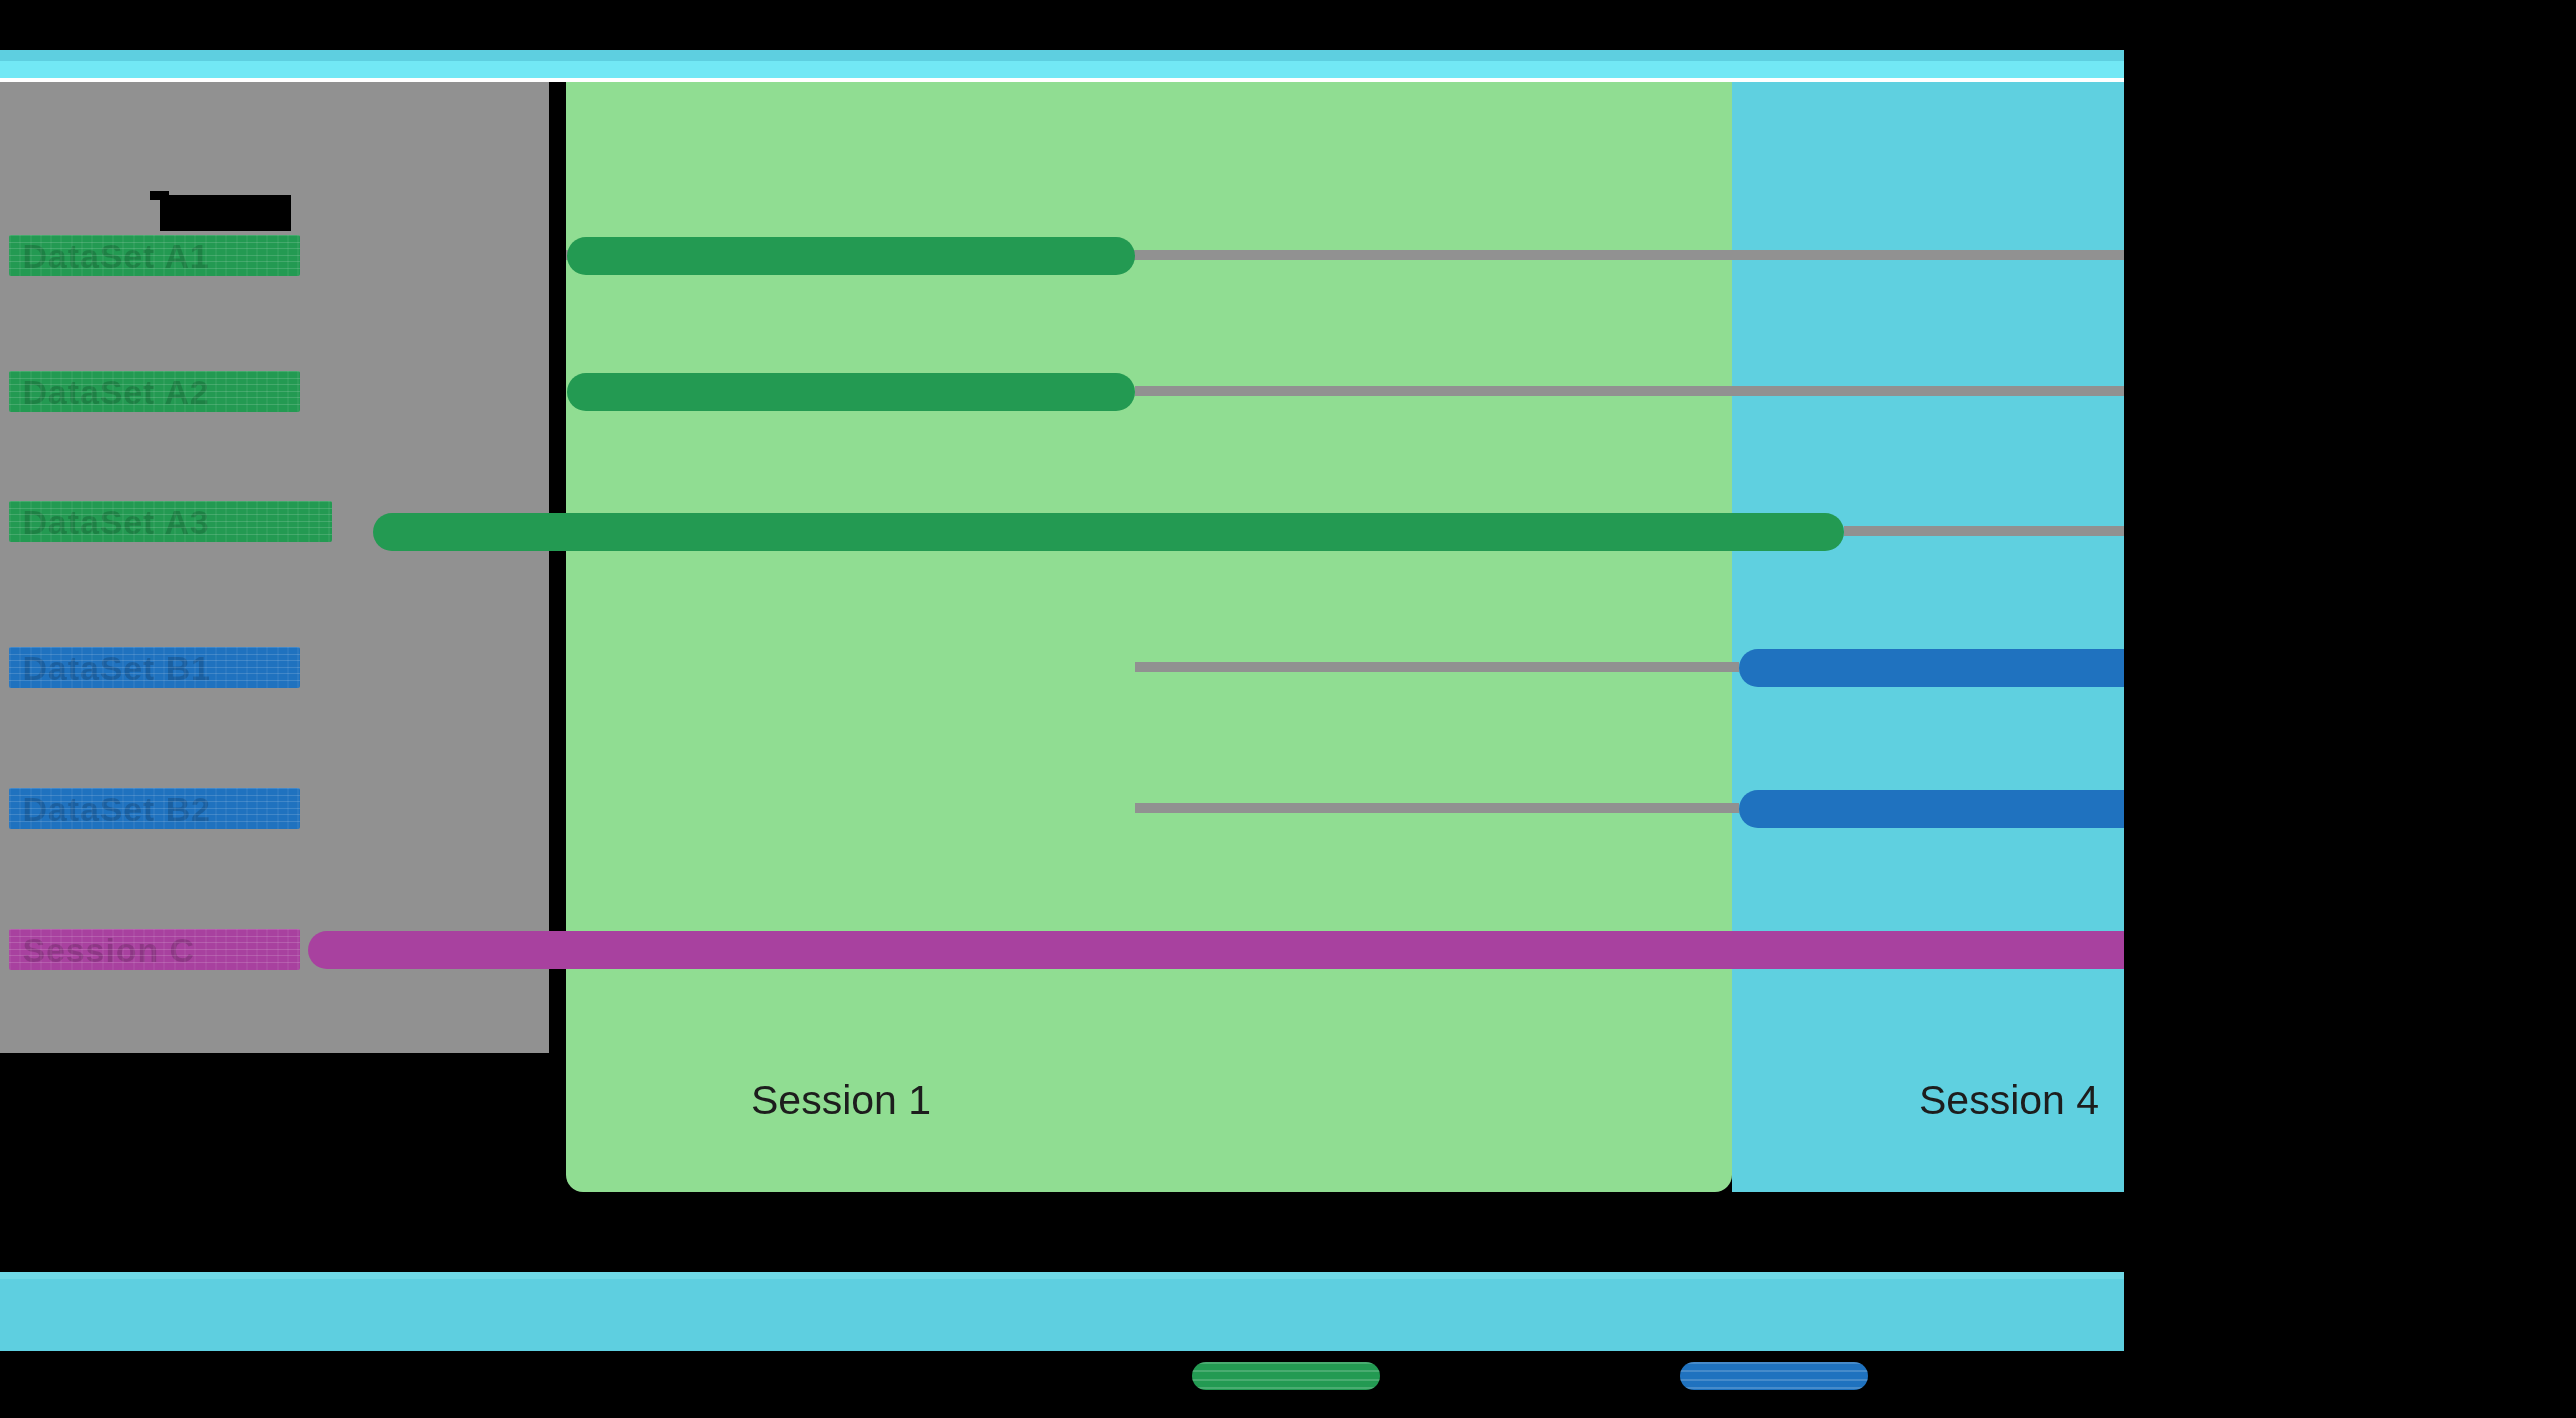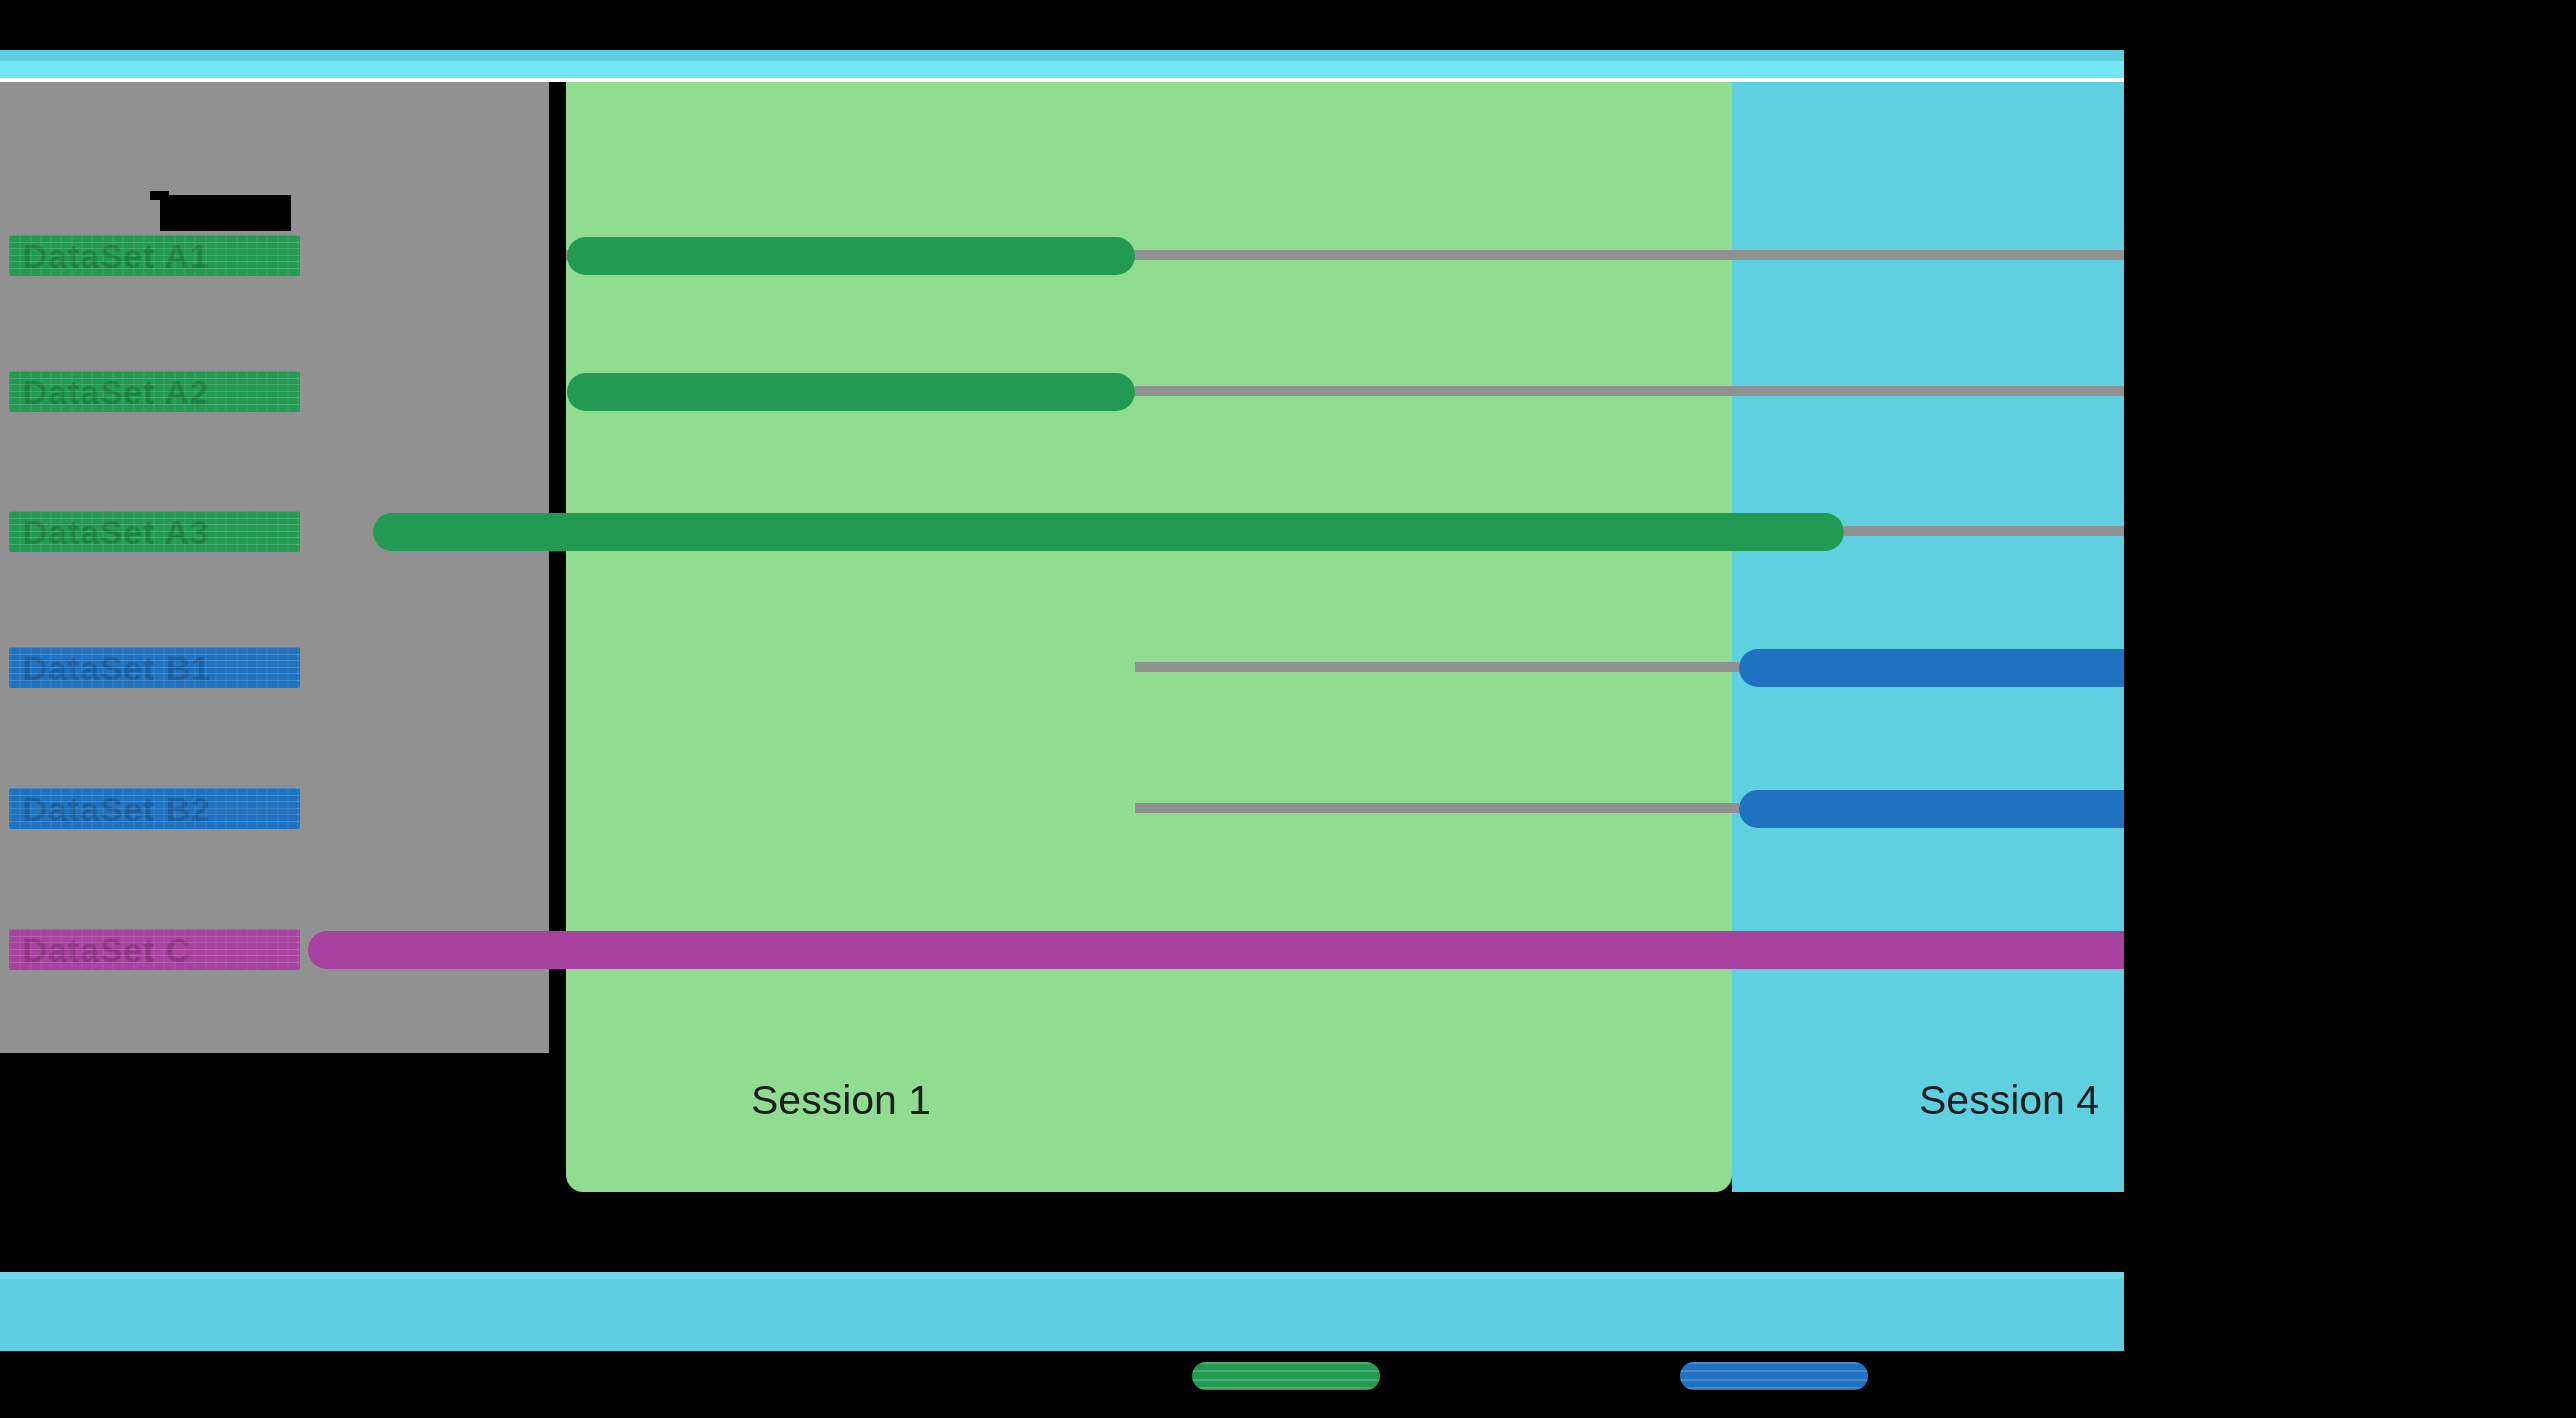--- a/index.html
+++ b/index.html
@@ -105,21 +105,21 @@
         </div>
         <div class="row" style="top: 235px;">
           <div class="chip green" style="top: 54px; text-align: center;">
             <span class="ghost">DataSet A2</span>
             <span class="glyphs"></span>
           </div>
           <div class="track-seg" style="left: 1135px; width: 1441px; top: 69px;"></div>
           <div class="bar green" style="left: 567px; width: 568px; top: 56px;"></div>
         </div>
         <div class="row" style="top: 375px;">
-          <div class="chip green" style="top: 54px;">
+          <div class="chip green" style="top: 44px; padding-left: 32px;">
             <span class="ghost">DataSet A3</span>
             <span class="glyphs"></span>
           </div>
           <div class="track-seg" style="left: 1844px; width: 732px; top: 69px;"></div>
           <div class="bar green" style="left: 373px; width: 1471px; top: 56px;"></div>
         </div>
         <div class="row" style="top: 511px; text-align: center;">
           <div class="chip blue" style="top: 54px;">
             <span class="ghost">DataSet B1</span>
             <span class="glyphs"></span>
@@ -132,21 +132,21 @@
           <div class="chip blue" style="top: 54px;">
             <span class="ghost">DataSet B2</span>
             <span class="glyphs"></span>
           </div>
           <div class="track-seg" style="left: 1135px; width: 604px; top: 69px;"></div>
           <div class="track-seg" style="left: 2293px; width: 283px; top: 69px;"></div>
           <div class="bar blue" style="left: 1739px; width: 554px; top: 56px;"></div>
         </div>
         <div class="row" style="top: 793px;">
           <div class="chip magenta" style="top: 54px;">
-            <span class="ghost">DataSet C</span>
+            <span class="ghost">Session C</span>
             <span class="glyphs"></span>
           </div>
           <div class="bar magenta" style="left: 308px; width: 2268px; top: 56px;"></div>
         </div>
       </div>
 
     <div class="band-label band-label-1">Session 1</div>
     <div class="band-label band-label-2">Session 4</div>
 
     <div class="footer-cap"></div>

